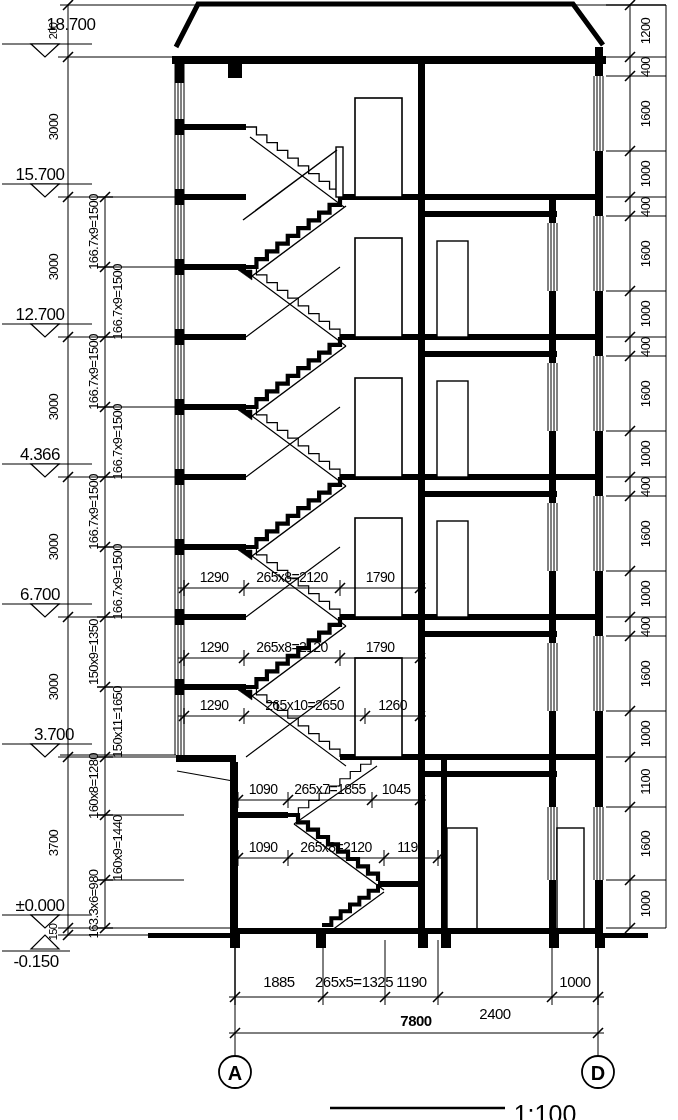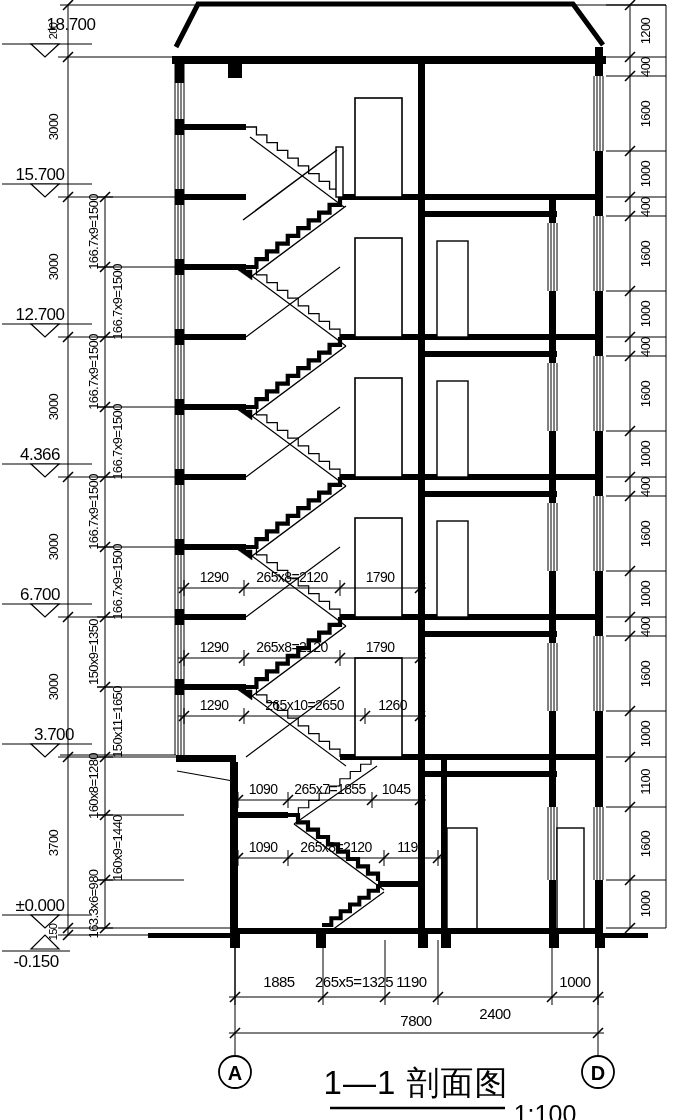--- a/index.html
+++ b/index.html
@@ -421,18 +421,17 @@
       <div class="lb row" style="left: 263px; top: 847px;">1090</div>
       <div class="lb row" style="left: 336px; top: 847px;">265x8=2120</div>
       <div class="lb row" style="left: 411px; top: 847px;">1190</div>
       <div class="lb bot" style="left: 279px; top: 981px;">1885</div>
       <div class="lb bot" style="left: 354px; top: 981px;">265x5=1325</div>
       <div class="lb bot" style="left: 411.5px; top: 981px;">1190</div>
       <div class="lb bot" style="left: 495px; top: 981px; margin-top: 32px;">2400</div>
       <div class="lb bot" style="left: 575px; top: 981px;">1000</div>
     </div>
 
-  <div class="lb ttl" style="left:416px;top:1082px;">1—1 剖面图</div>
   <div class="lb scl" style="left:545px;top:1094px;margin-top:20px;">1:100</div>
   <div class="lb bub" style="left:235px;top:1073px;">A</div>
   <div class="lb bub" style="left:598px;top:1073px;">D</div>
-  <div class="lb bot" style="left:416px;top:1020px;">7800</div>
+  <div class="lb bot" style="left:416px;top:1020px;font-weight:bold;">7800</div>
 </div>
 
 </body></html>

